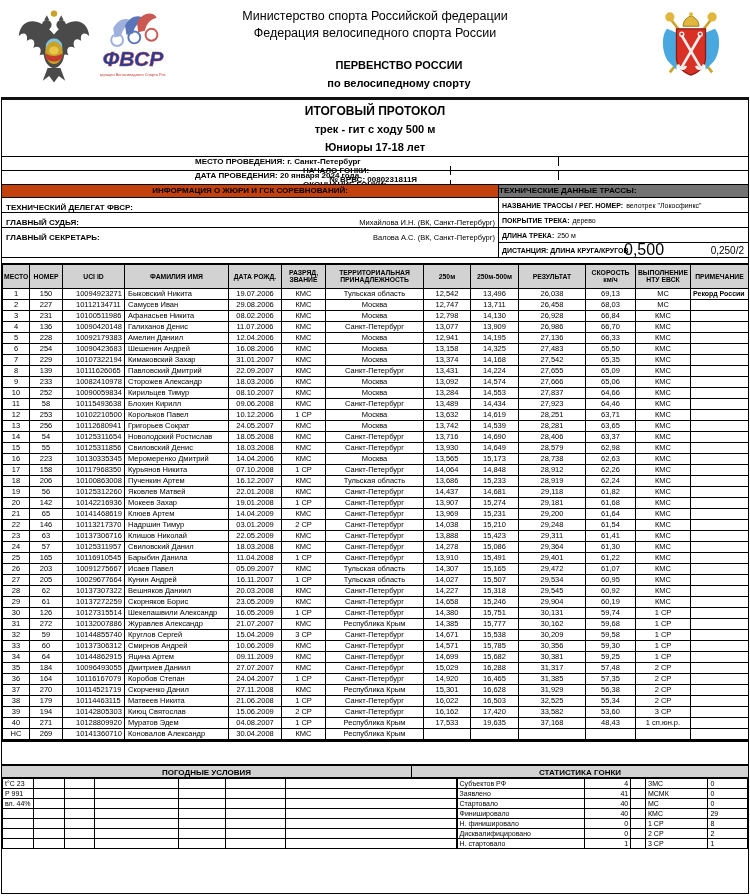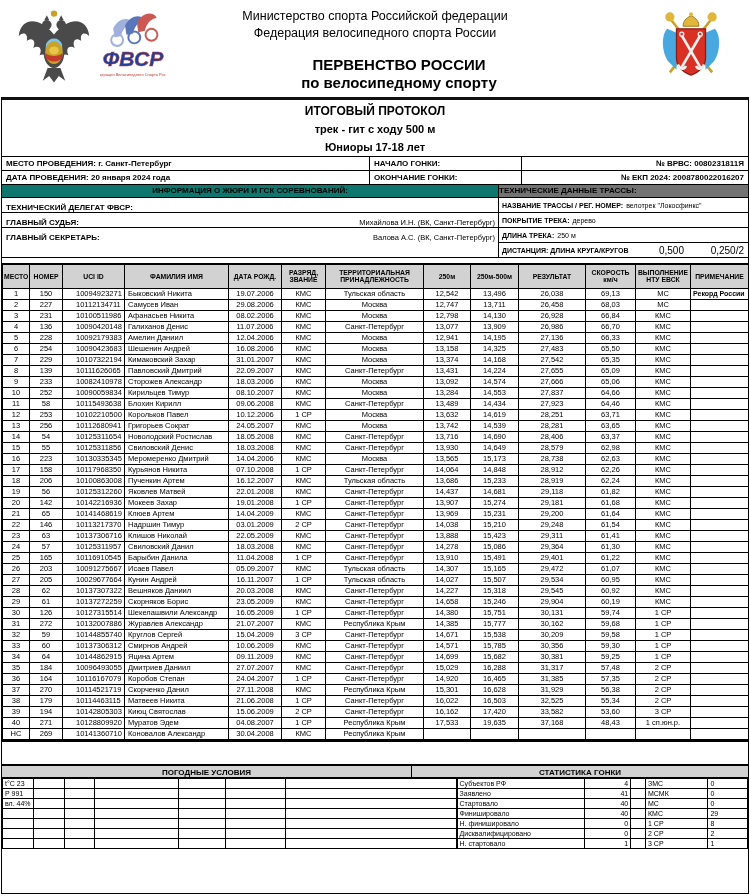--- a/index.html
+++ b/index.html
@@ -4,59 +4,59 @@
 <style>
   * { box-sizing: border-box; margin: 0; padding: 0; }
   html,body { width: 750px; height: 896px; overflow: hidden; background:#fff;
     font-family: "Liberation Sans", sans-serif; color:#000; }
 
   
   .tophead { position: relative; height: 97px; }
   .org-lines { position:absolute; left:0; right:0; top:8px; text-align:center;
     font-size:12.5px; line-height:17px; font-weight:normal; }
   .evt-lines { position:absolute; left:0; right:0; top:56px; text-align:center;
-    font-weight:bold; font-size:15px; line-height:18px;padding-left:48px; }
+    font-weight:bold; font-size:11px; line-height:18px;padding-left:48px; }
   .logo { position:absolute; }
   .logo-eagle { left:14px; top:4px; }
   .logo-fvsr  { left:100px; top:8px; }
   .logo-spb   { left:658px; top:6px; }
 
   
   .doc { margin:0 1px; height:797px; border:1.5px solid #000; border-top:3px solid #111;
     background:#fff; }
 
   .titleblock { height:56px; text-align:center; padding-top:3px; }
   .titleblock .t1 { font-size:12px; font-weight:bold; line-height:17px; }
   .titleblock .t2, .titleblock .t3 { font-size:11px; font-weight:bold; line-height:18px; }
 
   .inforow { display:flex; border-top:1px solid #000; height:14px; font-size:8px;
-    font-weight:bold; align-items:center; }
+    font-weight:bold; align-items:center;flex-direction:column; }
   .inforow .c1 { width:368px; padding-left:4px; border-right:1px solid #000; height:100%;
     display:flex; align-items:center; }
   .inforow .c2 { width:152px; padding-left:4px; border-right:1px solid #000; height:100%;
     display:flex; align-items:center; }
   .inforow .c3 { flex:1; text-align:right; padding-right:4px; }
 
   .secheads { display:flex; border-top:1px solid #000; height:13px; font-size:8px;
     font-weight:bold; }
-  .secheads .sl { width:497px; border-right:1px solid #000; text-align:center; line-height:12px; background:#0f766e; }
+  .secheads .sl { width:497px; border-right:1px solid #000; text-align:center; line-height:12px; background:#c2410c; }
   .secheads .sr { flex:1; text-align:left; line-height:12px; background:#737373; }
 
   .mid { display:flex; }
   .mid .mleft { width:497px; border-right:1px solid #000; }
   .jrow { display:flex; height:15px; border-top:1px solid #000; align-items:flex-end; font-size:8px; }
   .jrow .lbl { font-weight:bold; padding-left:4px; white-space:nowrap; }
   .jrow .val { flex:1; text-align:right; padding-right:3px; font-size:7.5px; }
   .mid .mright { flex:1; }
   .trow { height:15px; border-top:1px solid #000; font-size:7px; display:flex;
     align-items:center; padding-left:3px; white-space:nowrap; }
   .trow .tlbl { font-weight:bold; }
   .trow .tval { font-weight:normal; margin-left:3px; }
   .trow.dist .tlbl { width:122px; }
-  .trow.dist .dv1 { width:60px; text-align:right; font-size:10px; }
+  .trow.dist .dv1 { width:60px; text-align:left; font-size:16px; }
   .trow.dist .dv2 { flex:1; text-align:right; padding-right:4px; font-size:10px; }
 
   .gapA { height:6px; border-top:1px solid #000; }
 
   
   table { border-collapse:collapse; table-layout:fixed; }
   .results { width:746px; border-top:2px solid #000; }
   .results th { background:#d2d2d2; border:1px solid #000; font-size:6.8px; font-weight:bold;
     height:24px; padding:0 1px; text-align:center; vertical-align:middle; overflow:hidden; }
   .results td { border:1px solid #000; font-size:7.5px; height:11px; line-height:10px;

